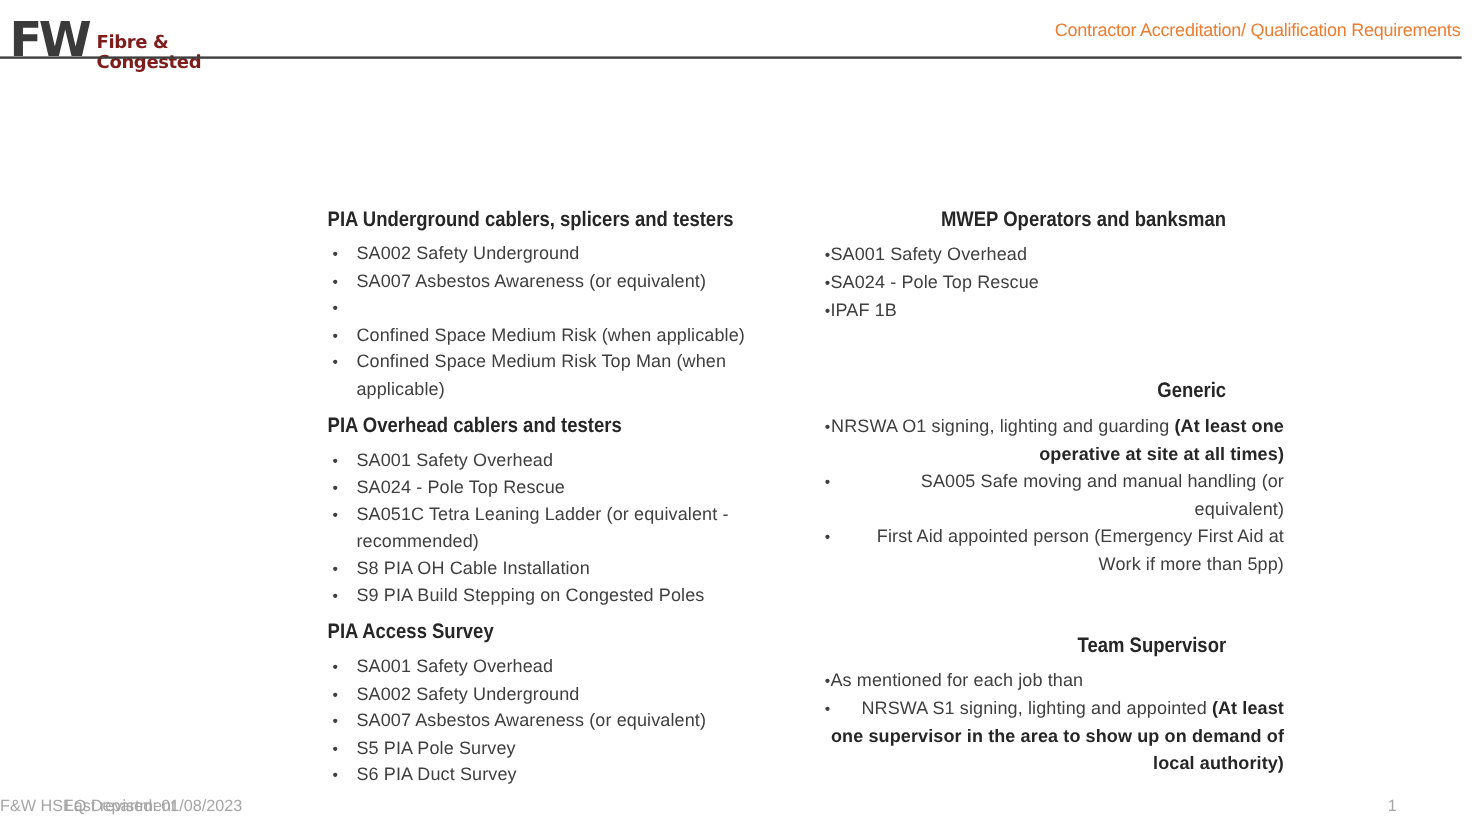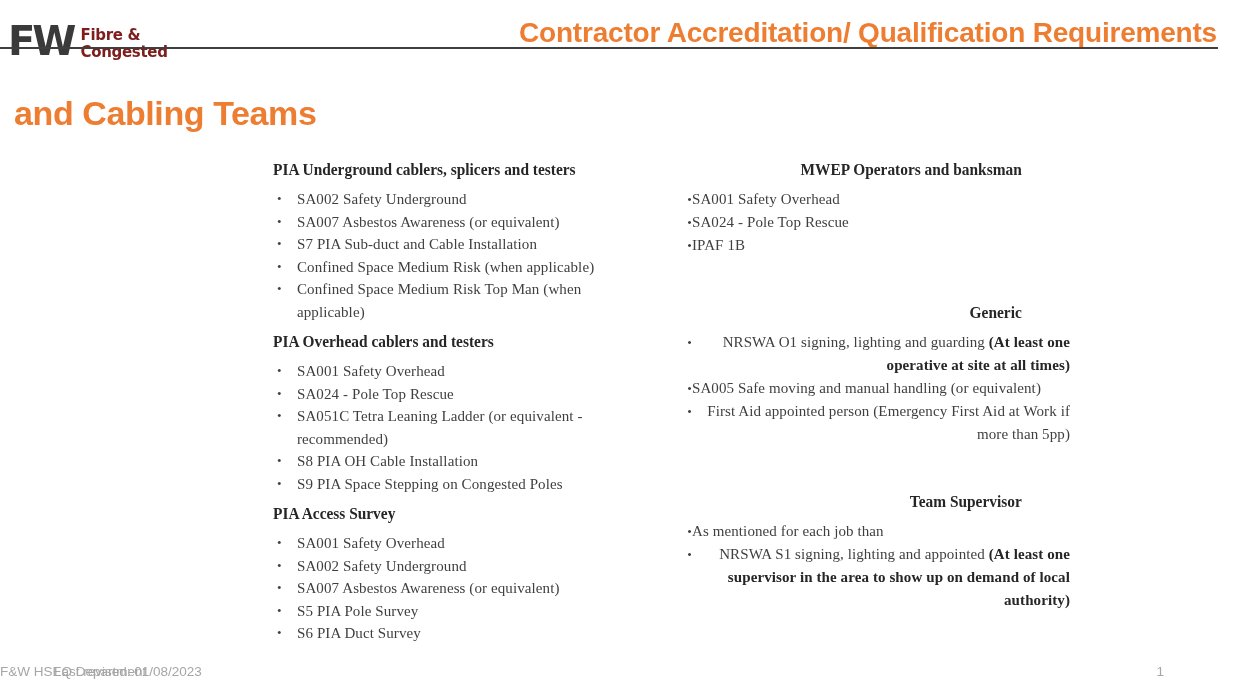--- a/index.html
+++ b/index.html
@@ -6,51 +6,51 @@
   body {
     width:1236px; height:692px;
     background:#ffffff;
     font-family:"Liberation Sans", sans-serif;
     position:relative;
     overflow:hidden;
   }
   .slide { position:absolute; inset:0; }
 
   
-  .logo { position:absolute; left:8px; top:7px; display:flex; align-items:flex-end; }
+  .logo { position:absolute; left:8px; top:7px; display:flex; align-items:center; }
   .logo-mark {
     font-family:"DejaVu Sans", sans-serif;
     font-size:40px; font-weight:800; letter-spacing:-3px;
     color:#3a3a3a; line-height:40px;
   }
   .logo-text {
     margin-left:7px; margin-top:20px;
     font-family:"DejaVu Sans", sans-serif;
     font-size:15px; font-weight:700; color:#7f1d1d; line-height:17px;
     letter-spacing:-0.3px;
   }
   .header-title {
     position:absolute; top:17px; right:19px;
-    font-size:28px; font-weight:700; color:#ED7D31;
+    font-size:15px; font-weight:400; color:#ED7D31;
     letter-spacing:-0.2px;
   }
   .header-rule {
     position:absolute; top:47px; left:0; width:1218px; height:0;
     border-top:2px solid #3f3f3f;
   }
 
   
   .main-title {
     position:absolute; left:14px; top:50px; width:1215px;
     font-size:34px; font-weight:700; color:#ED7D31;
     line-height:42px; letter-spacing:-0.4px;
   }
 
   
-  .col { position:absolute; top:158px;font-family:Liberation Serif, serif; }
+  .col { position:absolute; top:171px; }
   .col-left  { left:273px; width:368px; }
   .col-right { left:668px; width:402px;text-align:right; }
 
   .section + .section { margin-top:7px; }
   .col-right .section + .section { margin-top:44px; }
 
   .section h3 {
     margin:0 0 8px 0;
     font-size:17.5px; font-weight:700; color:#262626;
     line-height:22px; white-space:nowrap;
@@ -88,39 +88,37 @@
     <span class="logo-text">
       <span>Fibre &amp;</span><br>
       <span>Congested</span>
     </span>
   </div>
   <div class="header-title">Contractor Accreditation/ Qualification Requirements</div>
   <div class="header-rule"></div>
 
   <div class="main-title">
     <br>
-    <span>and Cabling Teams</span>
   </div>
 
   <div class="col col-left">
 
     <div class="section">
       <h3>PIA Underground cablers, splicers and testers</h3>
       <ul>
         <li>
             <span class="bullet">•</span>
             <span class="li-text"><span>SA002 Safety Underground</span><b></b></span>
           </li>
         <li>
             <span class="bullet">•</span>
             <span class="li-text"><span>SA007 Asbestos Awareness (or equivalent)</span><b></b></span>
           </li>
         <li>
             <span class="bullet">•</span>
-            <span class="li-text"><span>S7 PIA Sub-duct and Cable Installation</span><b></b></span>
           </li>
         <li>
             <span class="bullet">•</span>
             <span class="li-text"><span>Confined Space Medium Risk (when applicable)</span><b></b></span>
           </li>
         <li>
             <span class="bullet">•</span>
             <span class="li-text"><span>Confined Space Medium Risk Top Man (when applicable)</span><b></b></span>
           </li>
       </ul>
@@ -140,21 +138,21 @@
         <li>
             <span class="bullet">•</span>
             <span class="li-text"><span>SA051C Tetra Leaning Ladder (or equivalent - recommended)</span><b></b></span>
           </li>
         <li>
             <span class="bullet">•</span>
             <span class="li-text"><span>S8 PIA OH Cable Installation</span><b></b></span>
           </li>
         <li>
             <span class="bullet">•</span>
-            <span class="li-text"><span>S9 PIA Space Stepping on Congested Poles</span><b></b></span>
+            <span class="li-text"><span>S9 PIA Build Stepping on Congested Poles</span><b></b></span>
           </li>
       </ul>
     </div>
 
     <div class="section">
       <h3>PIA Access Survey</h3>
       <ul>
         <li>
             <span class="bullet">•</span>
             <span class="li-text"><span>SA001 Safety Overhead</span><b></b></span>

